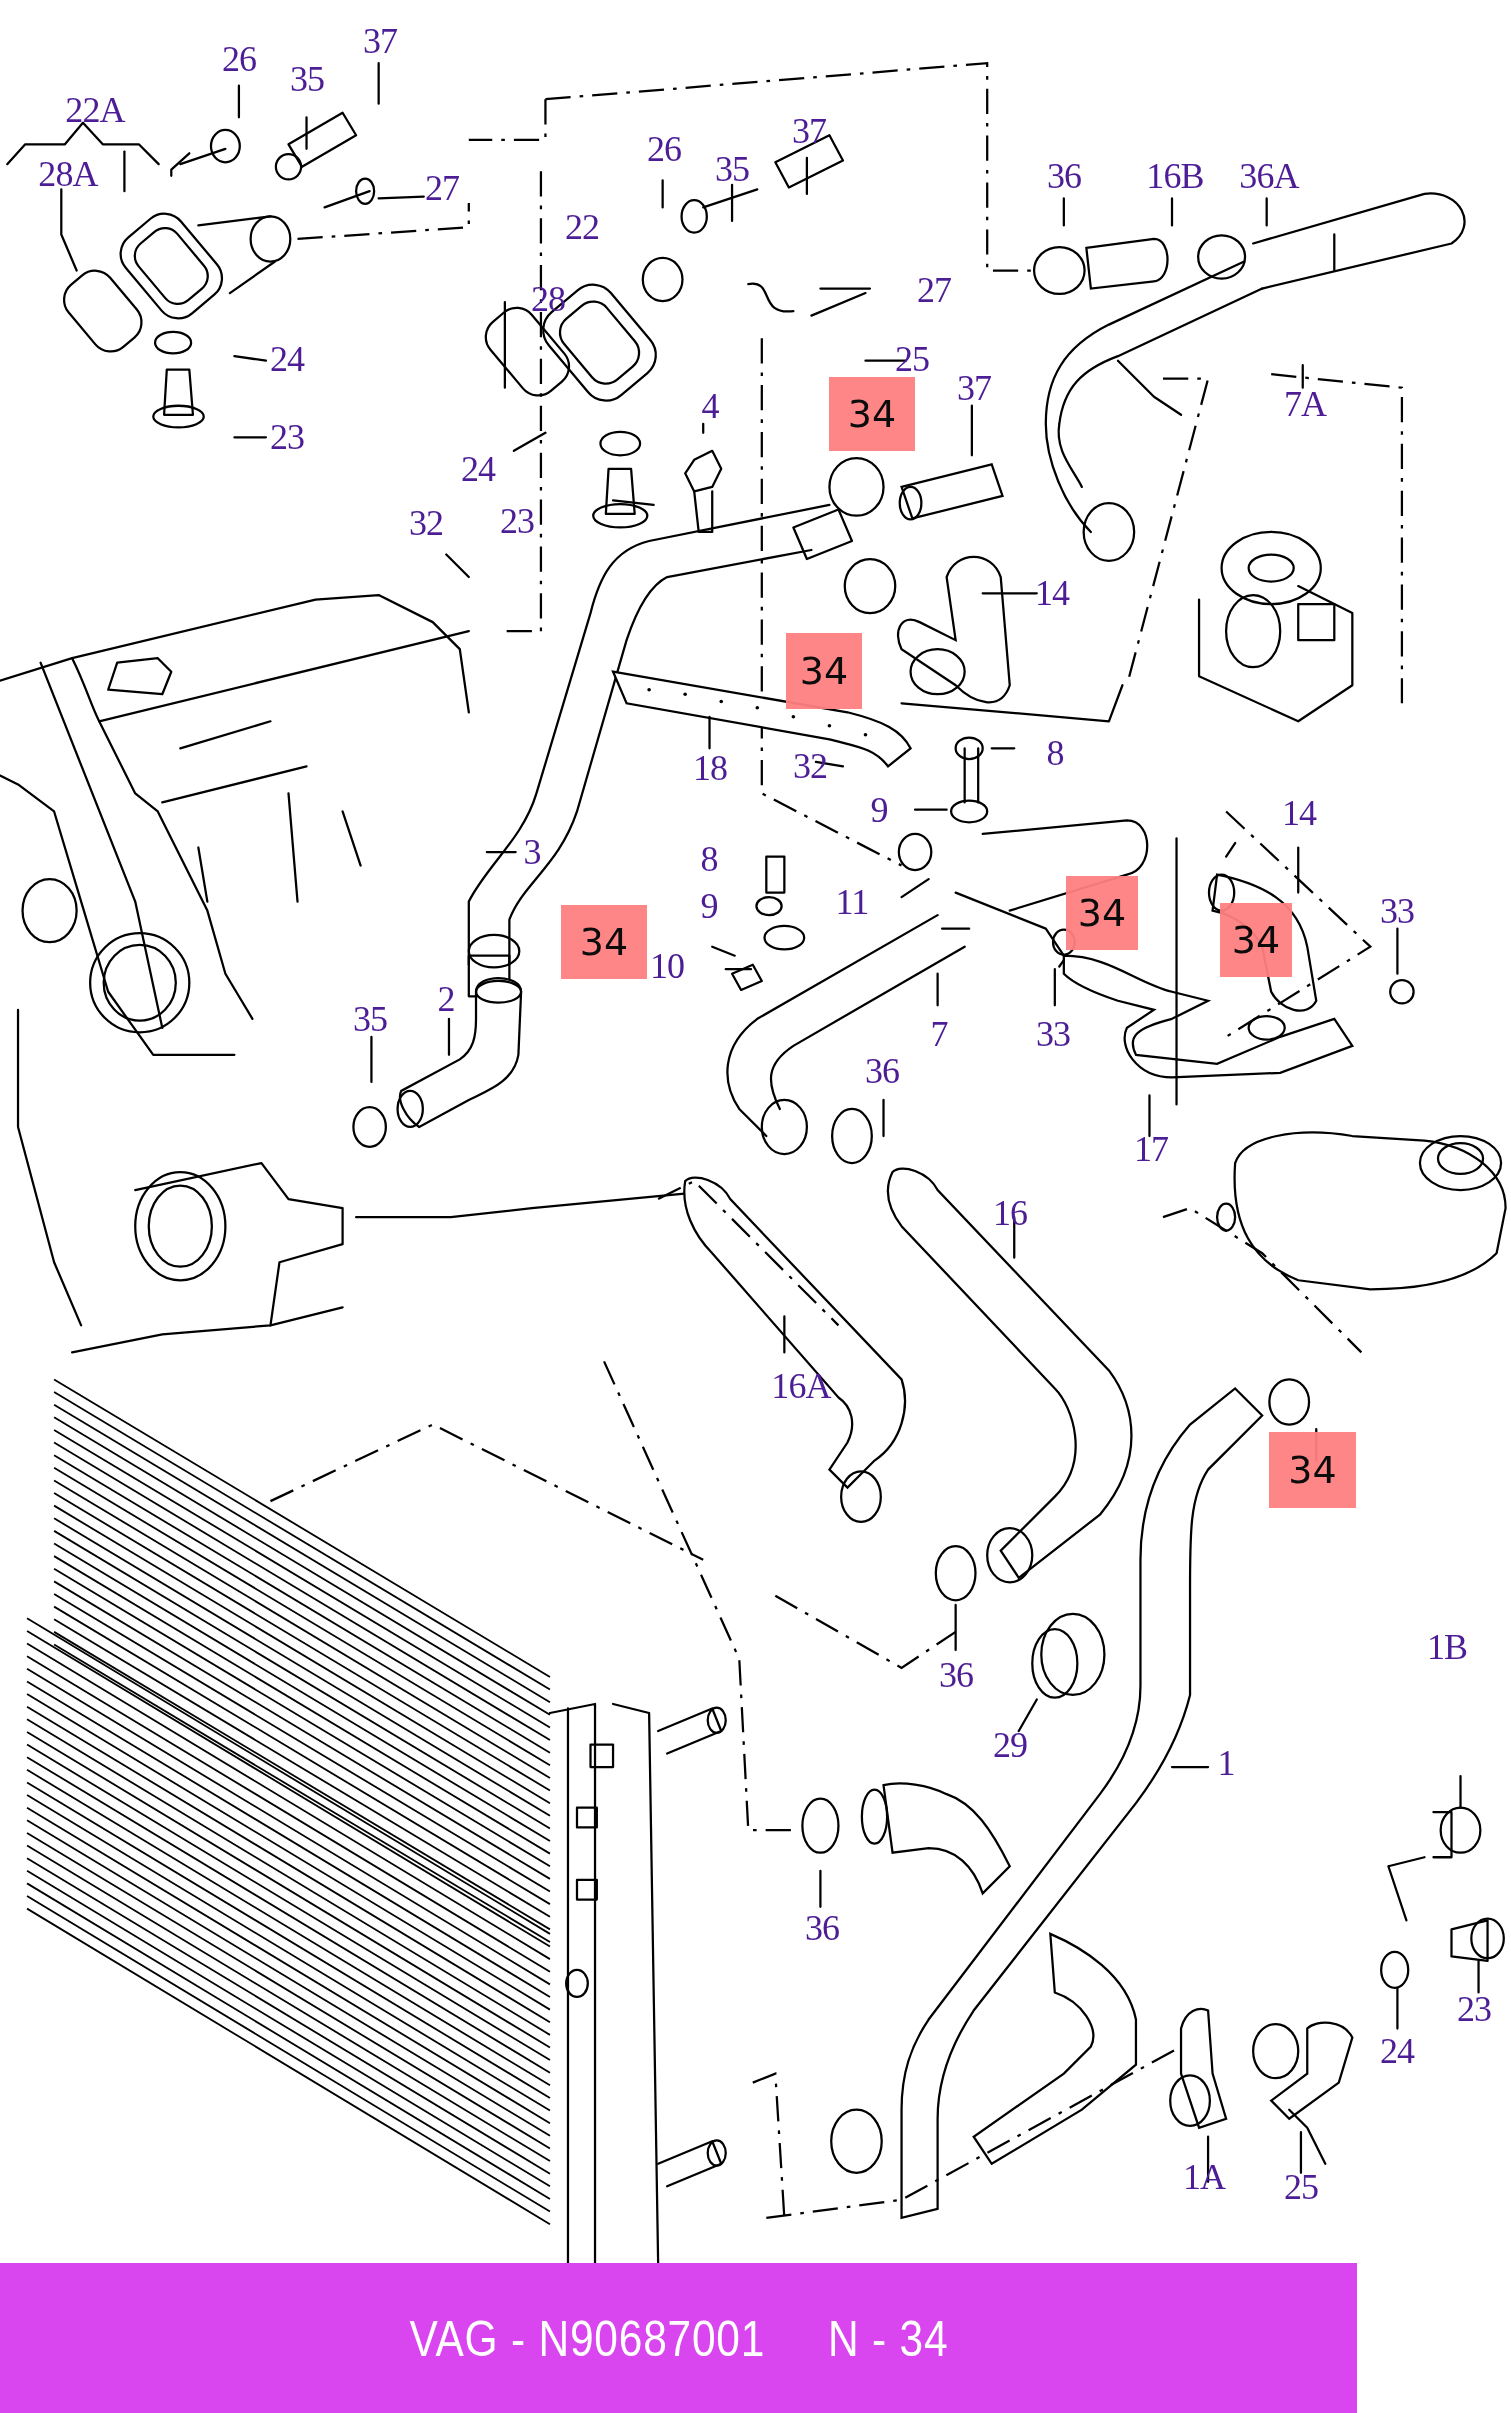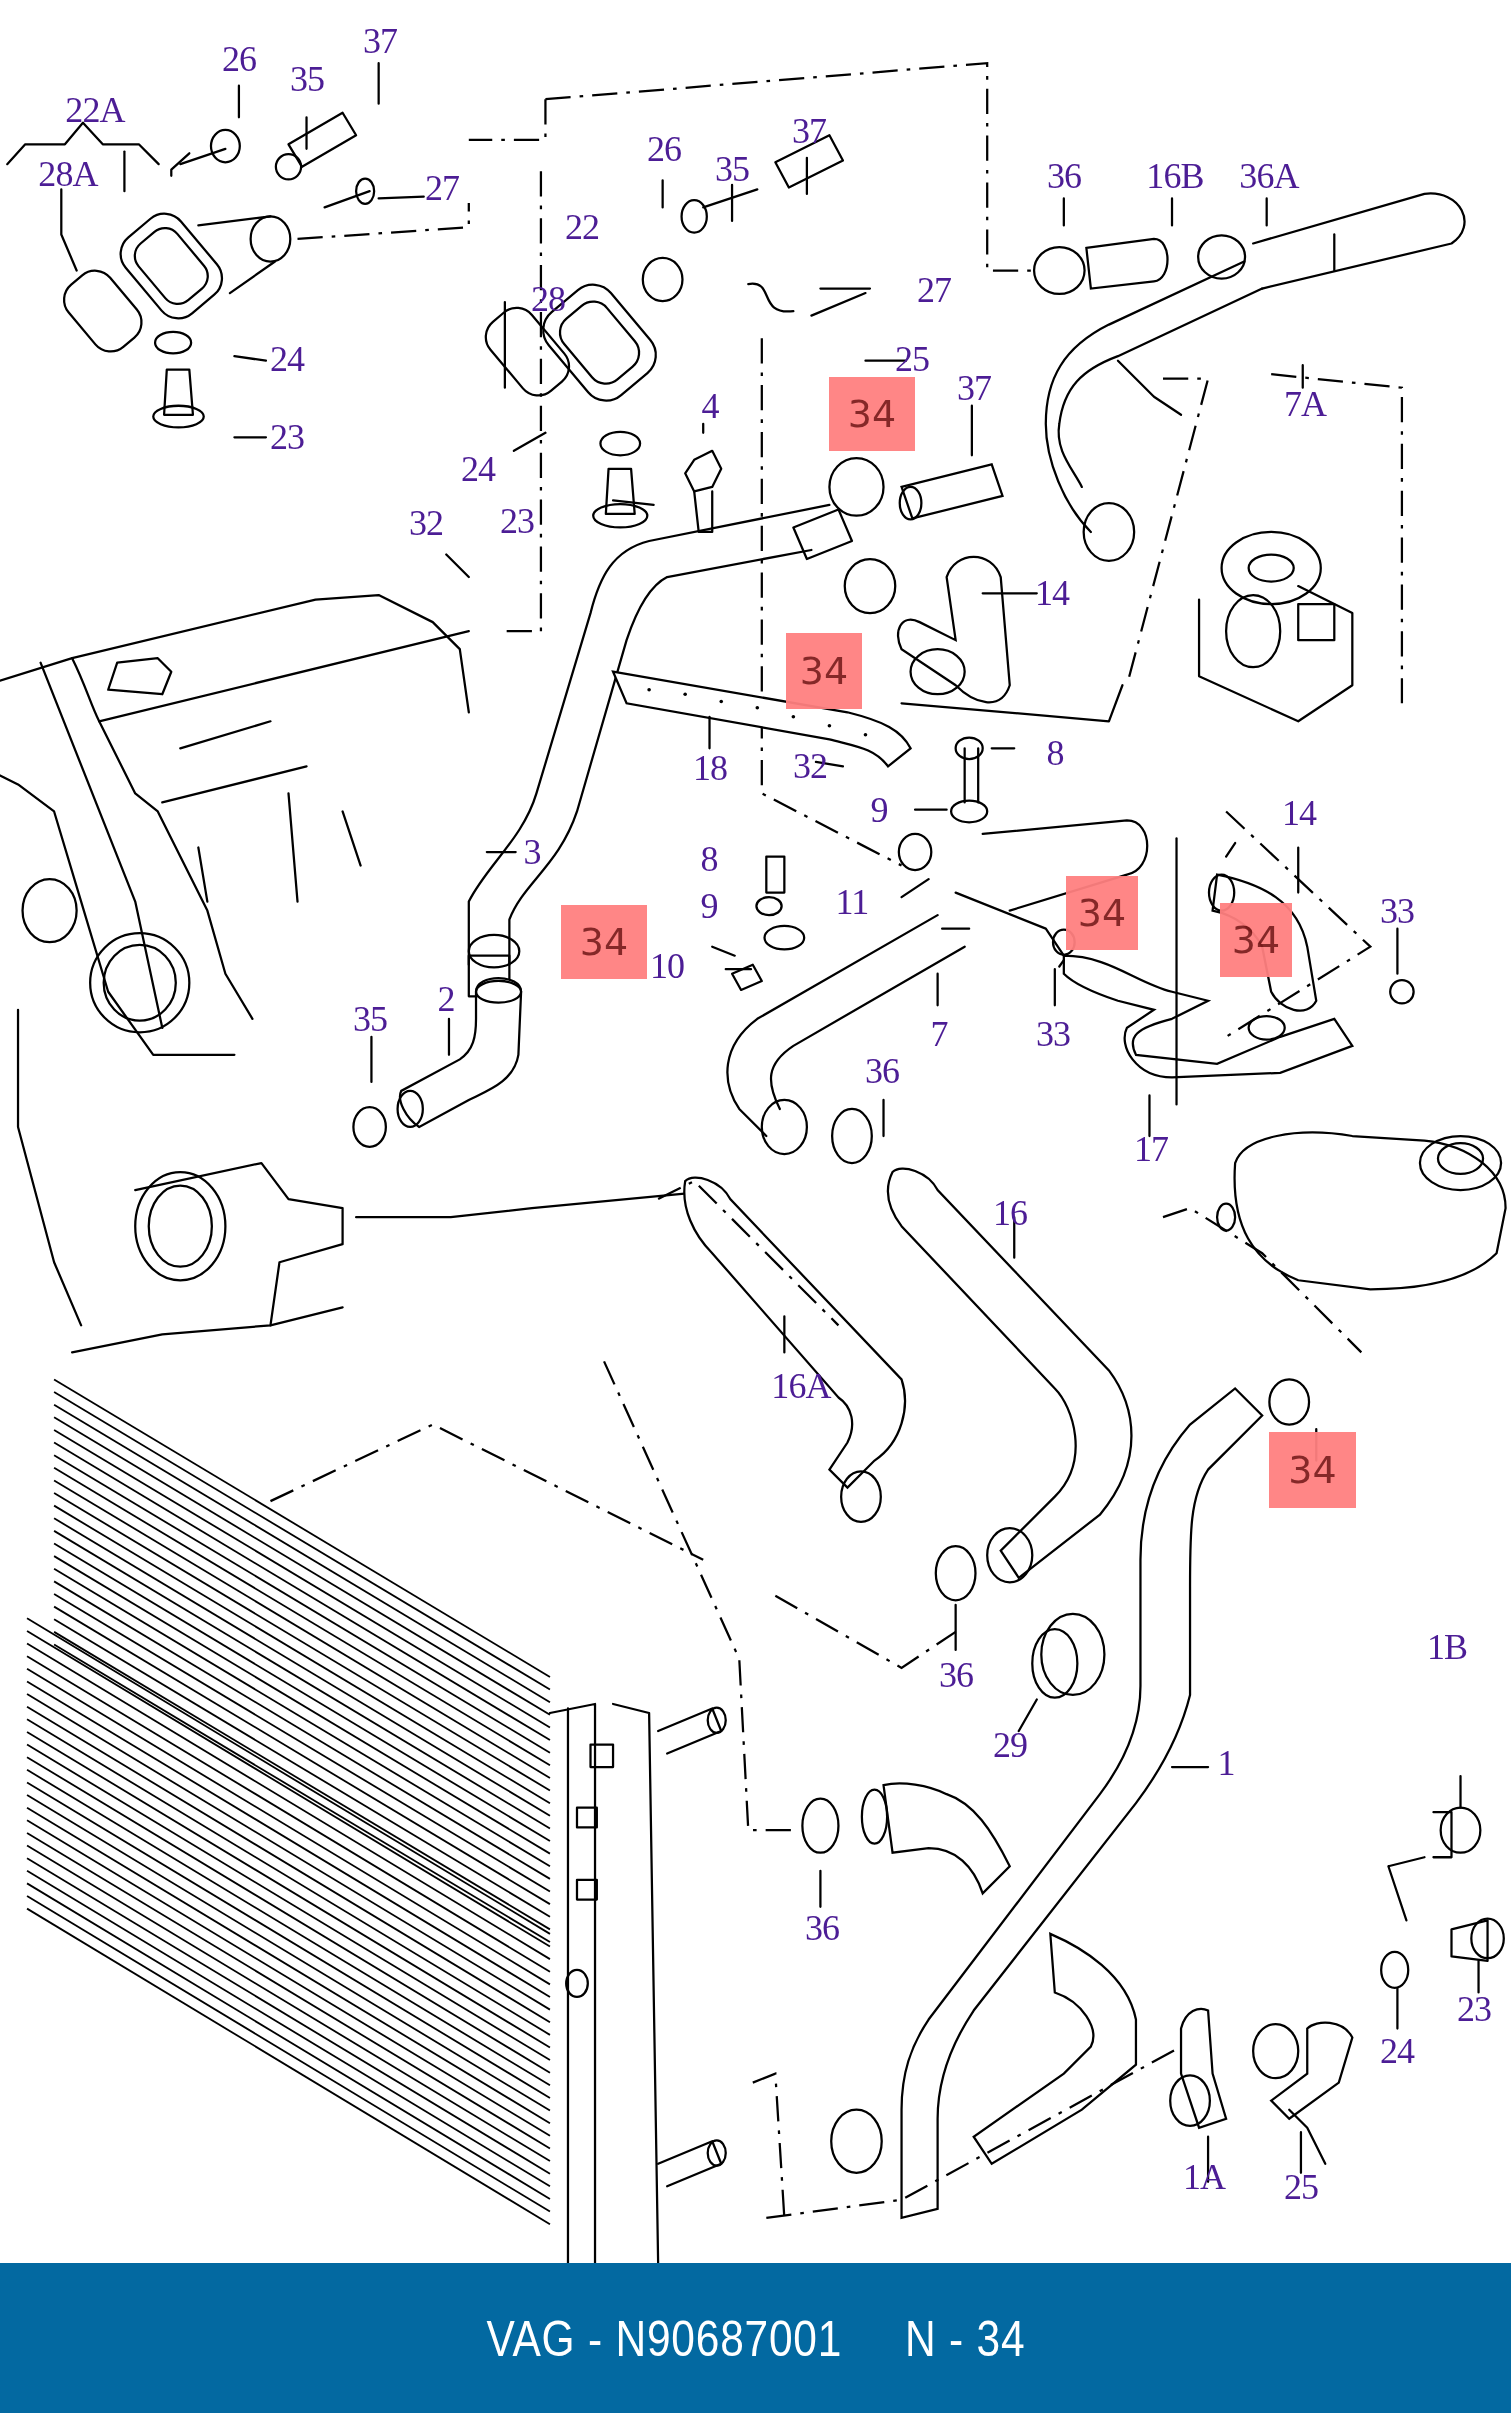--- a/index.html
+++ b/index.html
@@ -1,22 +1,22 @@
 <!DOCTYPE html>
 <html style="font-size:14.4px"><head>
 <meta charset="utf-8">
 <style>
   html, body { margin: 0; padding: 0; background: #ffffff; }
   body { width: 1511px; height: 2413px; position: relative; overflow: hidden; font-family: "Liberation Sans", sans-serif; }
   #diagram { position: absolute; left: 0; top: 0; width: 1511px; height: 2263px; }
   #diagram svg { position: absolute; left: 0; top: 0; }
   .lbl { position: absolute; font-family: Liberation Serif, serif; font-size: 36px; color: #4c1d95; line-height: 1; white-space: nowrap; transform: translate(-50%, -50%); letter-spacing: -0.9px; }
   .hl { position: absolute; background: #ff8080; opacity: 0.95; display: flex; align-items: center; justify-content: center; }
-  .hl span { font-family: "DejaVu Sans", sans-serif; font-size: 38px; color: #7f1d1d; line-height: 1; }
-  #footer { position: absolute; left: 0; top: 2263px; width: 1511px; height: 151px; background: #0369a1; display: flex; align-items: center; justify-content: center; }
+  .hl span { font-family: "DejaVu Sans", sans-serif; font-size: 38px; color: #000000; line-height: 1; }
+  #footer { position: absolute; left: 0; top: 2263px; width: 1357px; height: 151px; background: #d946ef; display: flex; align-items: center; justify-content: center; }
   #footer .ft { font-family: "Liberation Sans", sans-serif; font-size: 50px; color: #ffffff; transform: scaleX(0.85); white-space: pre; letter-spacing: 0.9px; }
   .s { fill: none; stroke: #000; stroke-width: 2.5; stroke-linecap: round; stroke-linejoin: round; }
   .d { fill: none; stroke: #000; stroke-width: 2.5; stroke-dasharray: 28 10 4 10; }
   .hose { fill: #fff; stroke: #000; stroke-width: 2.5; }
 </style>
 </head>
 <body>
 
 <div id="diagram">
   <svg width="1511" height="2263" viewBox="0 0 1676 2510">

